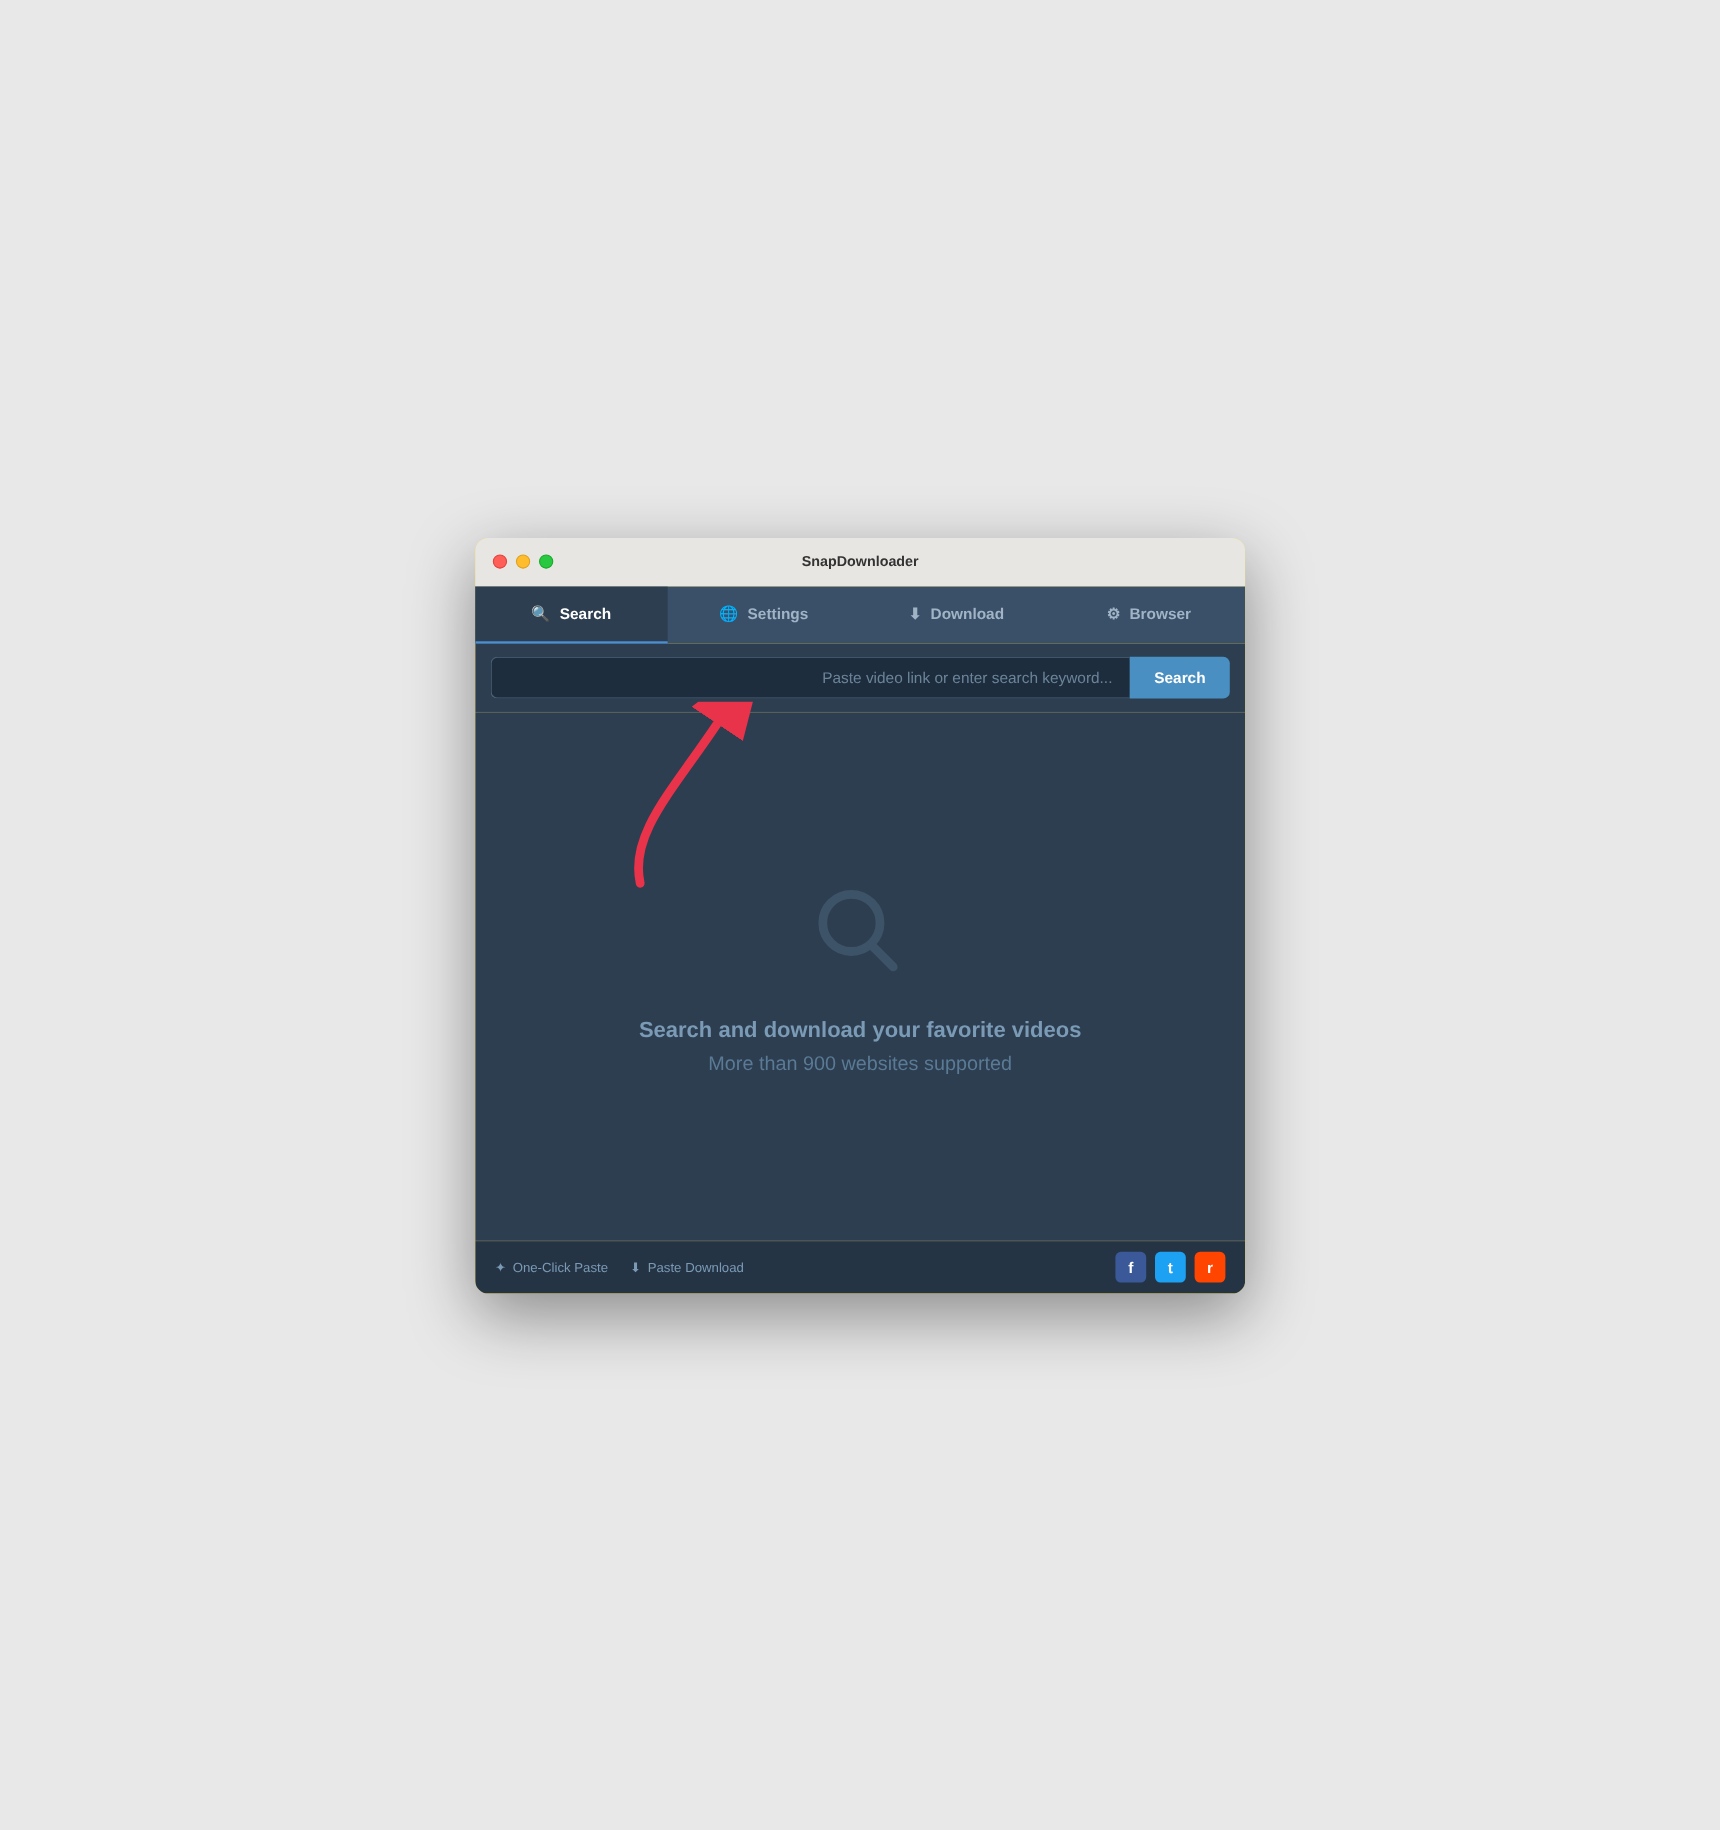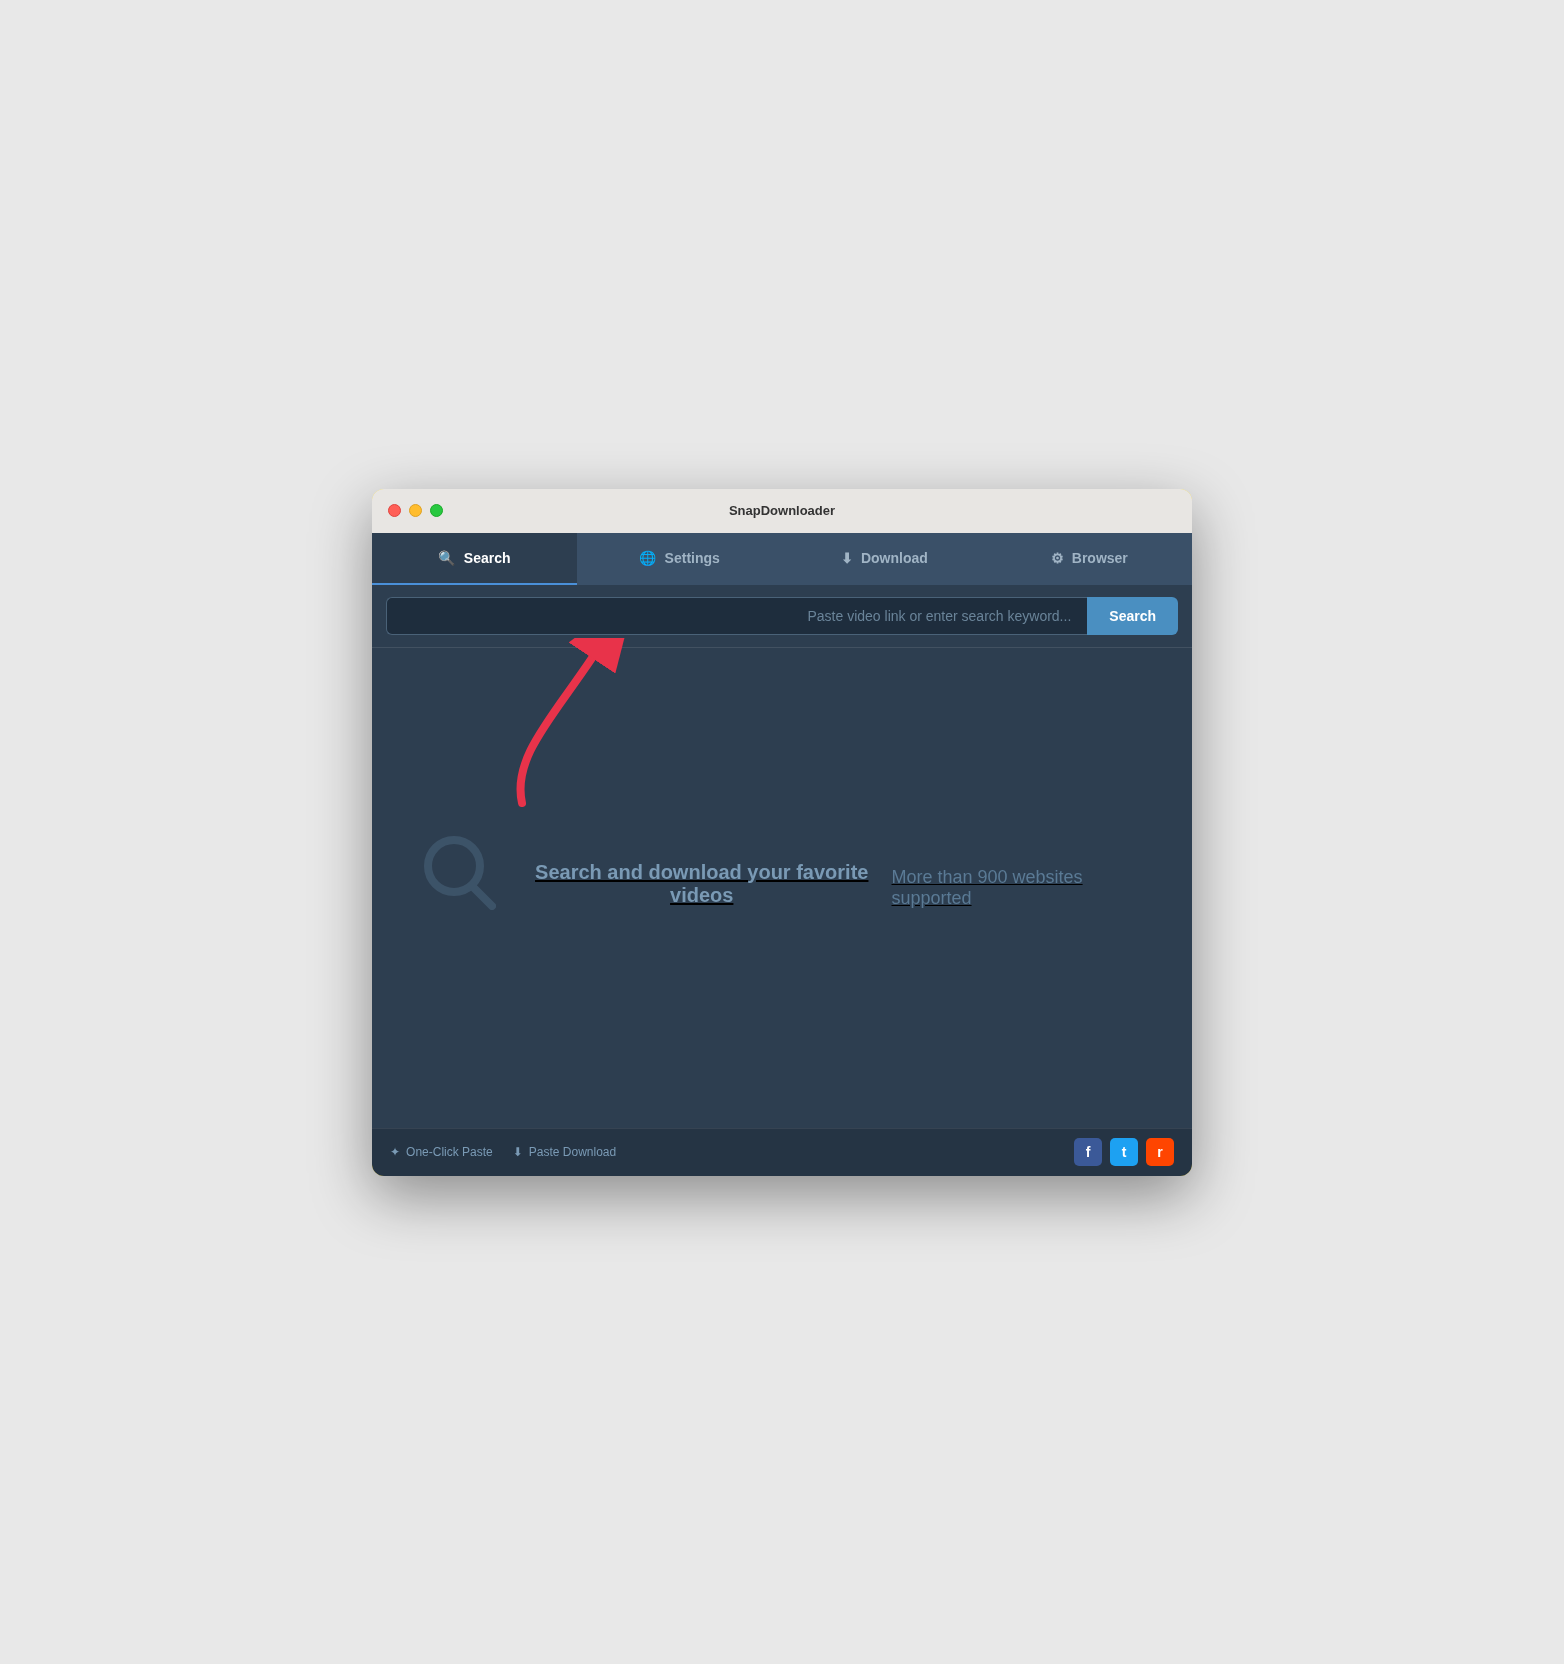--- a/index.html
+++ b/index.html
@@ -11,21 +11,21 @@
     body {
       background: #e8e8e8;
       display: flex;
       justify-content: center;
       align-items: center;
       min-height: 100vh;
       font-family: -apple-system, BlinkMacSystemFont, 'Segoe UI', Helvetica, Arial, sans-serif;
     }
 
     .window {
-      width: 820px;
+      width: 700px;
       border-radius: 12px;
       overflow: hidden;
       box-shadow: 0 20px 60px rgba(0,0,0,0.4);
       background: #fde047;
     }
 
     
     .title-bar {
       background: #e8e6e3;
       height: 44px;
@@ -138,26 +138,25 @@
       font-size: 14px;
       font-weight: 600;
       cursor: pointer;
     }
 
     
     .main-content {
       background: #2d3e50;
       min-height: 480px;
       display: flex;
-      flex-direction: row;
+      flex-direction: column;
       align-items: center;
       justify-content: center;
       padding: 40px;
       position: relative;
-      text-decoration: underline;
     }
 
     .empty-state-icon {
       margin-bottom: 24px;
       opacity: 0.35;
     }
 
     .empty-state-title {
       font-size: 20px;
       font-weight: 700;

